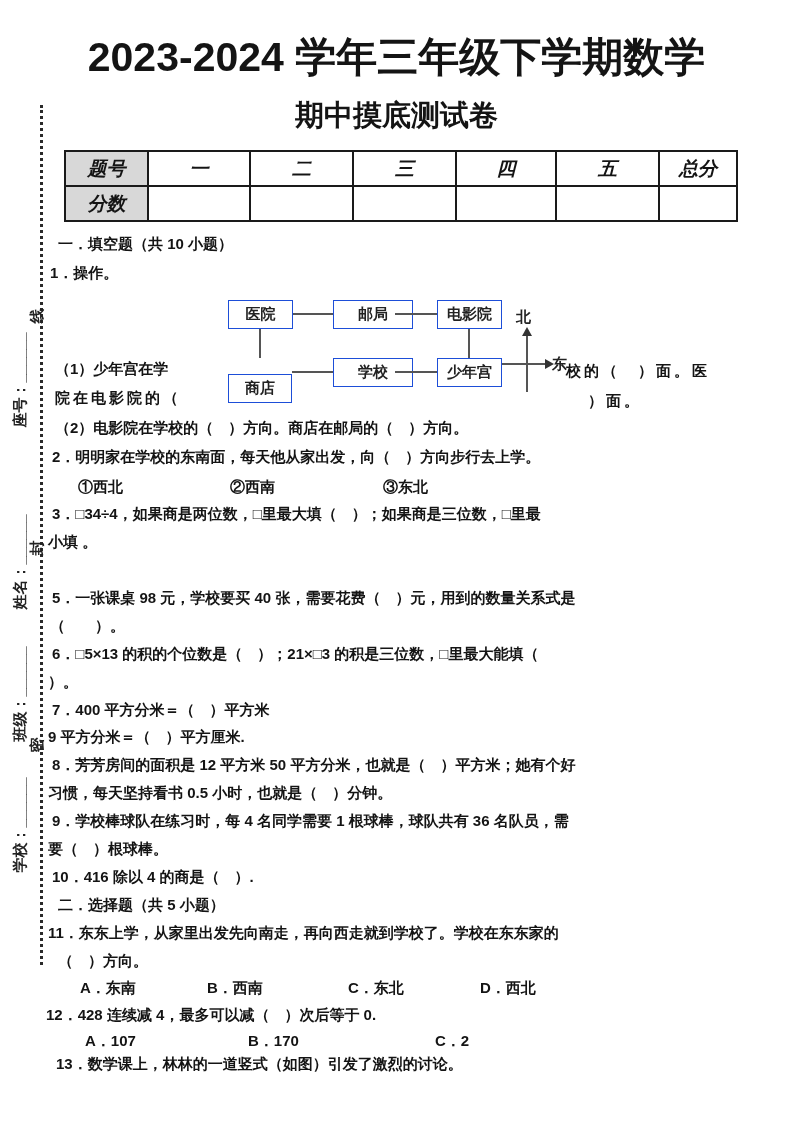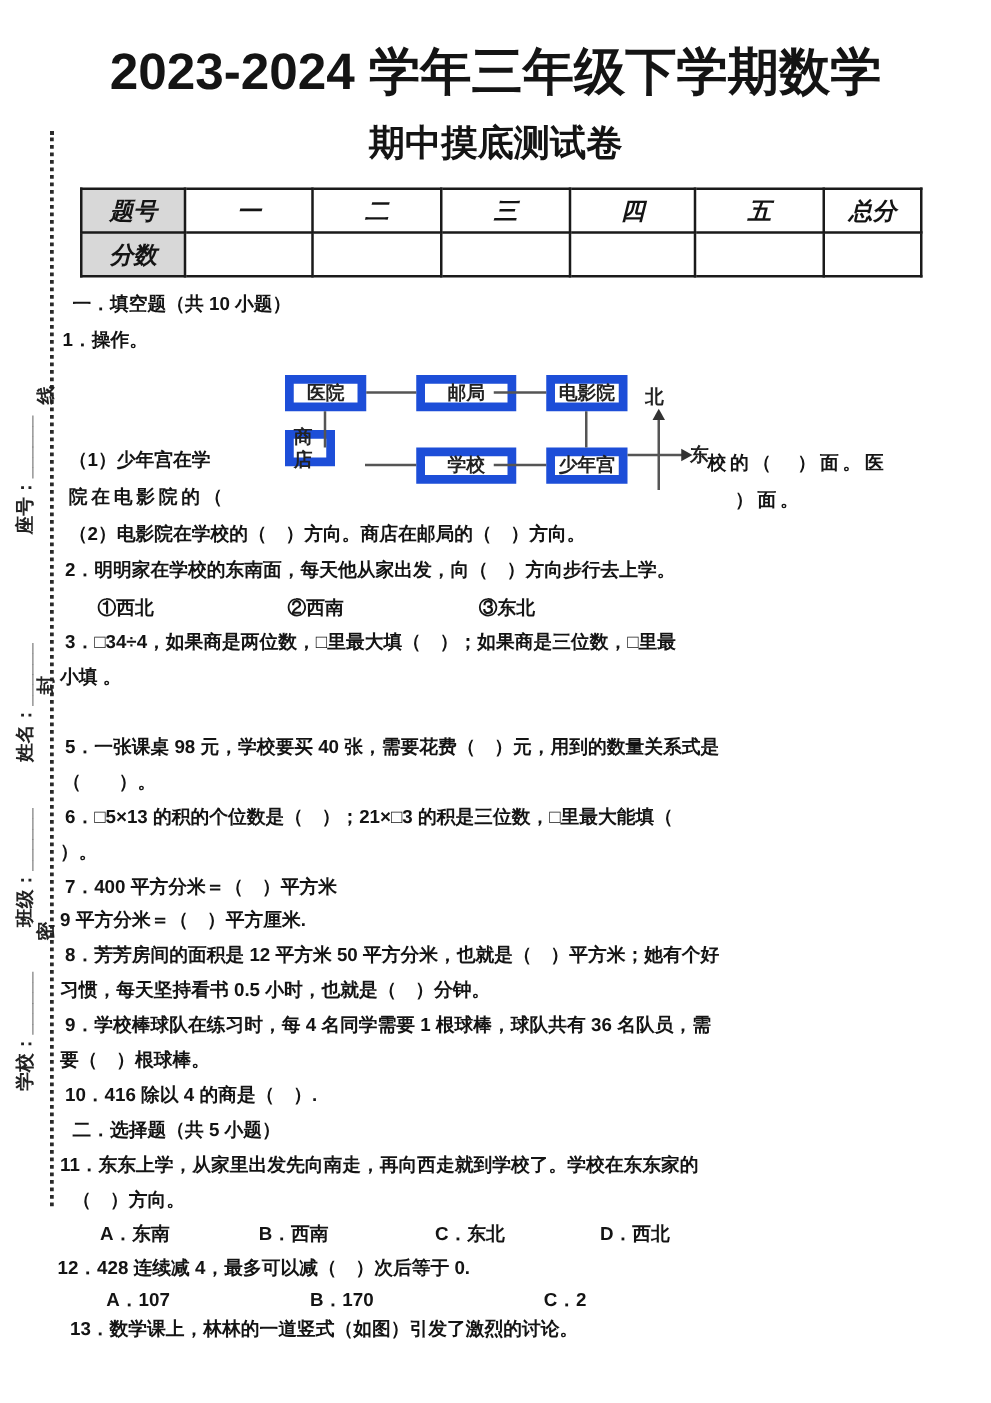--- a/index.html
+++ b/index.html
@@ -16,21 +16,21 @@
   .rail-item > span{display:inline-block;white-space:nowrap;transform:translate(-50%,-50%) rotate(-90deg);
         font-size:15px;font-weight:600;color:#222;}
   
   table.score{position:absolute;left:64px;top:150px;border-collapse:collapse;table-layout:fixed;}
   table.score td{border:2.5px solid #1a1a1a;height:33px;text-align:center;vertical-align:middle;
         font-size:19px;padding:0;}
   td.kai{font-family:"Liberation Serif",serif;font-style:italic;font-weight:600;}
   td.shade{background:#d8d8d8;}
   
   .fig{position:absolute;left:228px;top:300px;width:350px;height:100px;}
-  .fbox{position:absolute;height:29px;border:7px solid #1d4ed8;box-sizing:border-box;
+  .fbox{position:absolute;height:29px;border:1px solid #1d4ed8;box-sizing:border-box;
         display:flex;align-items:center;justify-content:center;font-size:15px;font-weight:600;color:#222;}
   .hl{position:absolute;height:2px;background:#555;}
   .vl{position:absolute;width:2px;background:#555;}
   .ah-up{position:absolute;width:0;height:0;border-left:5px solid transparent;
         border-right:5px solid transparent;border-bottom:9px solid #333;}
   .ah-right{position:absolute;width:0;height:0;border-top:5px solid transparent;
         border-bottom:5px solid transparent;border-left:9px solid #333;}
   .flabel{position:absolute;font-size:15px;font-weight:600;color:#222;white-space:nowrap;}
 </style>
 </head>
@@ -82,21 +82,21 @@
   </tbody>
     </table>
 
   <div class="t" style="left:58px;top:233px;">一．填空题（共 10 小题）</div>
   <div class="t" style="left:50px;top:262px;">1．操作。</div>
 
   <div class="fig">
     <div class="fbox" style="left:0;top:0;width:65px;">医院</div>
     <div class="fbox" style="left:105px;top:0;width:80px;">邮局</div>
     <div class="fbox" style="left:209px;top:0;width:65px;">电影院</div>
-    <div class="fbox" style="left:0;top:44px;width:40px;">商店</div>
+    <div class="fbox" style="left:0;top:74px;width:64px;">商店</div>
     <div class="fbox" style="left:105px;top:58px;width:80px;text-align:right;">学校</div>
     <div class="fbox" style="left:209px;top:58px;width:65px;">少年宫</div>
     <div class="hl" style="left:65px;top:13px;width:40px;"></div>
     <div class="hl" style="left:167px;top:13px;width:42px;"></div>
     <div class="hl" style="left:64px;top:71px;width:41px;"></div>
     <div class="hl" style="left:167px;top:71px;width:42px;"></div>
     <div class="vl" style="left:31px;top:29px;height:29px;"></div>
     <div class="vl" style="left:240px;top:29px;height:29px;"></div>
 
     <div class="vl" style="left:298px;top:36px;height:56px;"></div>

